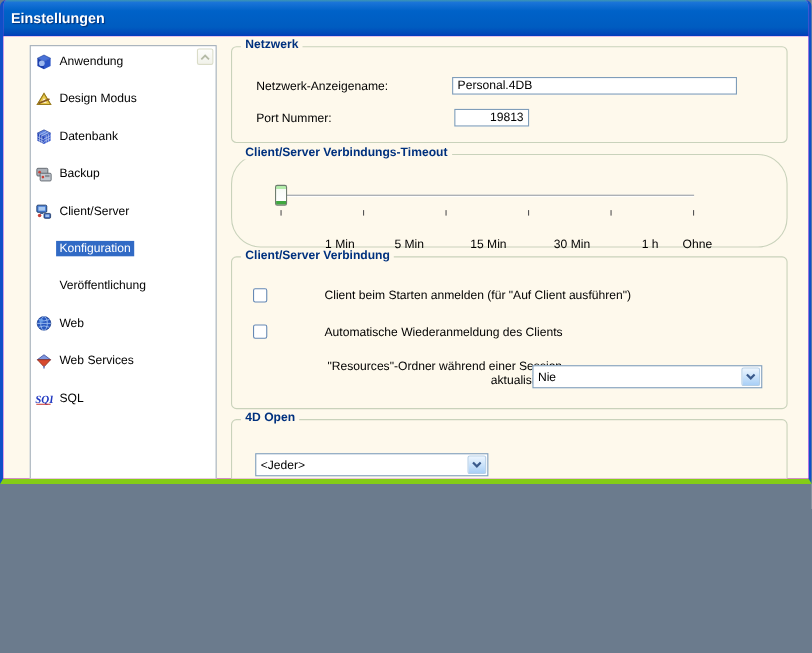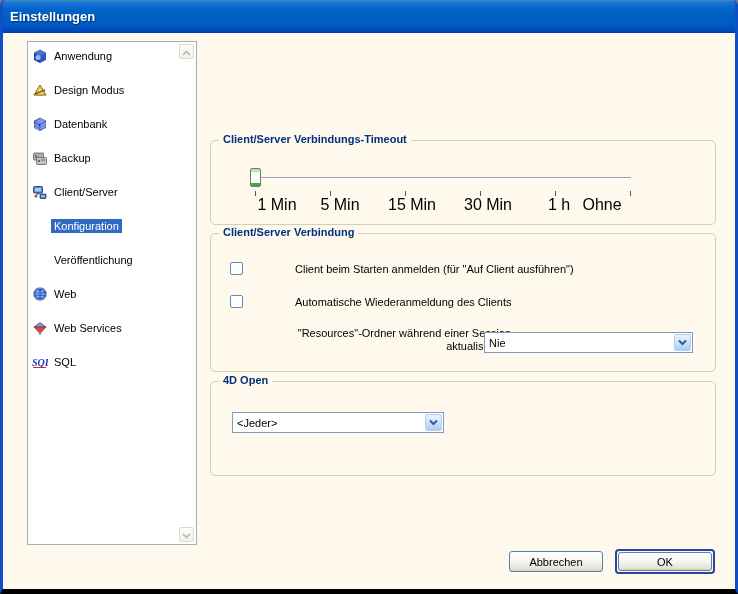--- a/index.html
+++ b/index.html
@@ -1,21 +1,21 @@
 <!DOCTYPE html>
 <html><head>
 <meta charset="utf-8">
 <style>
   * { margin:0; padding:0; box-sizing:border-box; }
   html,body { width:738px; height:594px; font-family:"Liberation Sans", sans-serif; }
   body { background:#6b7b8d; }
 
   .window {
-    position:relative; width:738px; height:594px;
-    border-left:3px solid #0f4fc8; border-right:3px solid #0f4fc8; border-bottom:5px solid #000000;
+    position:relative; width:738px; height:440px;
+    border-left:3px solid #0f4fc8; border-right:3px solid #0f4fc8; border-bottom:5px solid #84cc16;
     border-radius:6px 6px 0 0; overflow:hidden; background:#d946ef;
   }
   .titlebar {
     position:absolute; top:0; left:-3px; right:-3px; height:33px;
     background:linear-gradient(180deg,#3c95b5 0%, #1a74d8 7%, #0062c8 30%, #005cc0 75%, #0148b8 93%, #0238bd 100%);
     color:#fff; font-size:13px; font-weight:bold;
     display:flex; align-items:center; padding:0 10px;
     text-shadow:1px 1px 1px rgba(0,30,90,.7);
     border-radius:6px 6px 0 0;
   }
@@ -42,40 +42,40 @@
   
   .group {
     position:absolute; left:207px; width:506px;
     border:1px solid #c9d2bb; border-radius:5px; background:#fef9ec;
   }
   .group-title {
     position:absolute; top:-8px; left:8px; background:#fef9ec; padding:0 4px;
     color:#00317e; font-weight:bold; font-size:11px; white-space:nowrap;
   }
   .g-netzwerk { top:9px; height:88px; }
-  .g-timeout  { top:107px; height:85px; }
+  .g-timeout  { top:107px; height:85px;border-radius:27px; }
   .g-verbindung { top:200px; height:139px; }
   .g-open { top:348px; height:95px;padding-left:20px; }
 
   .lbl { position:absolute; font-size:11px; color:#000; white-space:nowrap; }
 
   .txt-input {
     position:absolute; border:1px solid #7f9db9; background:#fff;
     font-family:"Liberation Sans", sans-serif; font-size:11px; padding:1px 4px; height:16px;
   }
 
   
   .slider-track { position:absolute; left:44px; top:36px; width:376px; border-top:1px solid #9aa0a8; box-shadow:0 1px 0 #fff; }
   .slider-thumb {
     position:absolute; left:39px; top:27px; width:11px; height:19px;
     border:1px solid #6f7d6f; border-radius:2px;
     background:linear-gradient(180deg,#b2ecaa 0%,#b2ecaa 16%,#f7fbf5 16%,#ffffff 80%,#3fa83f 80%,#3fa83f 100%);
   }
   .tick { position:absolute; top:50px; width:1px; height:5px; background:#555; }
-  .tick-label { position:absolute; top:55px; font-size:16px; transform:translateX(-50%); white-space:nowrap; }
+  .tick-label { position:absolute; top:75px; font-size:11px; transform:translateX(-50%); white-space:nowrap;margin-left:32px; }
 
   
   .checkrow { position:absolute; display:flex; align-items:center;gap:47px; }
   .cbx {
     width:13px; height:13px; background:#fff; border:1px solid #6689b5; border-radius:2px;
     display:flex; align-items:center; justify-content:center; flex:0 0 13px;
   }
   .checkrow .cbx svg { display:none; }
   .checkrow[data-checked="true"] .cbx svg { display:block; }
   .cbx-label { font-size:11px; margin-left:5px; white-space:nowrap; }
@@ -224,20 +224,27 @@
               <path d="M1,5 L4.5,1.5 L8,5" fill="none" stroke="#b4baa6" stroke-width="1.6"></path>
             </svg></span>
       </div>
       <div class="scroll-btn down">
         <span><svg width="9" height="6" viewBox="0 0 9 6">
               <path d="M1,1 L4.5,4.5 L8,1" fill="none" stroke="#b4baa6" stroke-width="1.6"></path>
             </svg></span>
       </div>
     </div>
 
+    <div class="group g-netzwerk">
+      <span class="group-title">Netzwerk</span>
+      <span class="lbl" style="left:22px; top:30px;">Netzwerk-Anzeigename:</span>
+      <input class="txt-input" style="left: 200px; top: 27px; width: 259px;" value="Personal.4DB">
+      <span class="lbl" style="left:22px; top:59px;">Port Nummer:</span>
+      <input class="txt-input" style="left: 202px; top: 56px; width: 68px; text-align: right;" value="19813">
+    </div>
 
     <div class="group g-timeout">
       <span class="group-title">Client/Server Verbindungs-Timeout</span>
       <div class="slider-track"></div>
       <div class="slider-thumb"></div>
       <div class="tick" style="left:44px;"></div>
       <div class="tick" style="left:119px;"></div>
       <div class="tick" style="left:194px;"></div>
       <div class="tick" style="left:269px;"></div>
       <div class="tick" style="left:344px;"></div>

